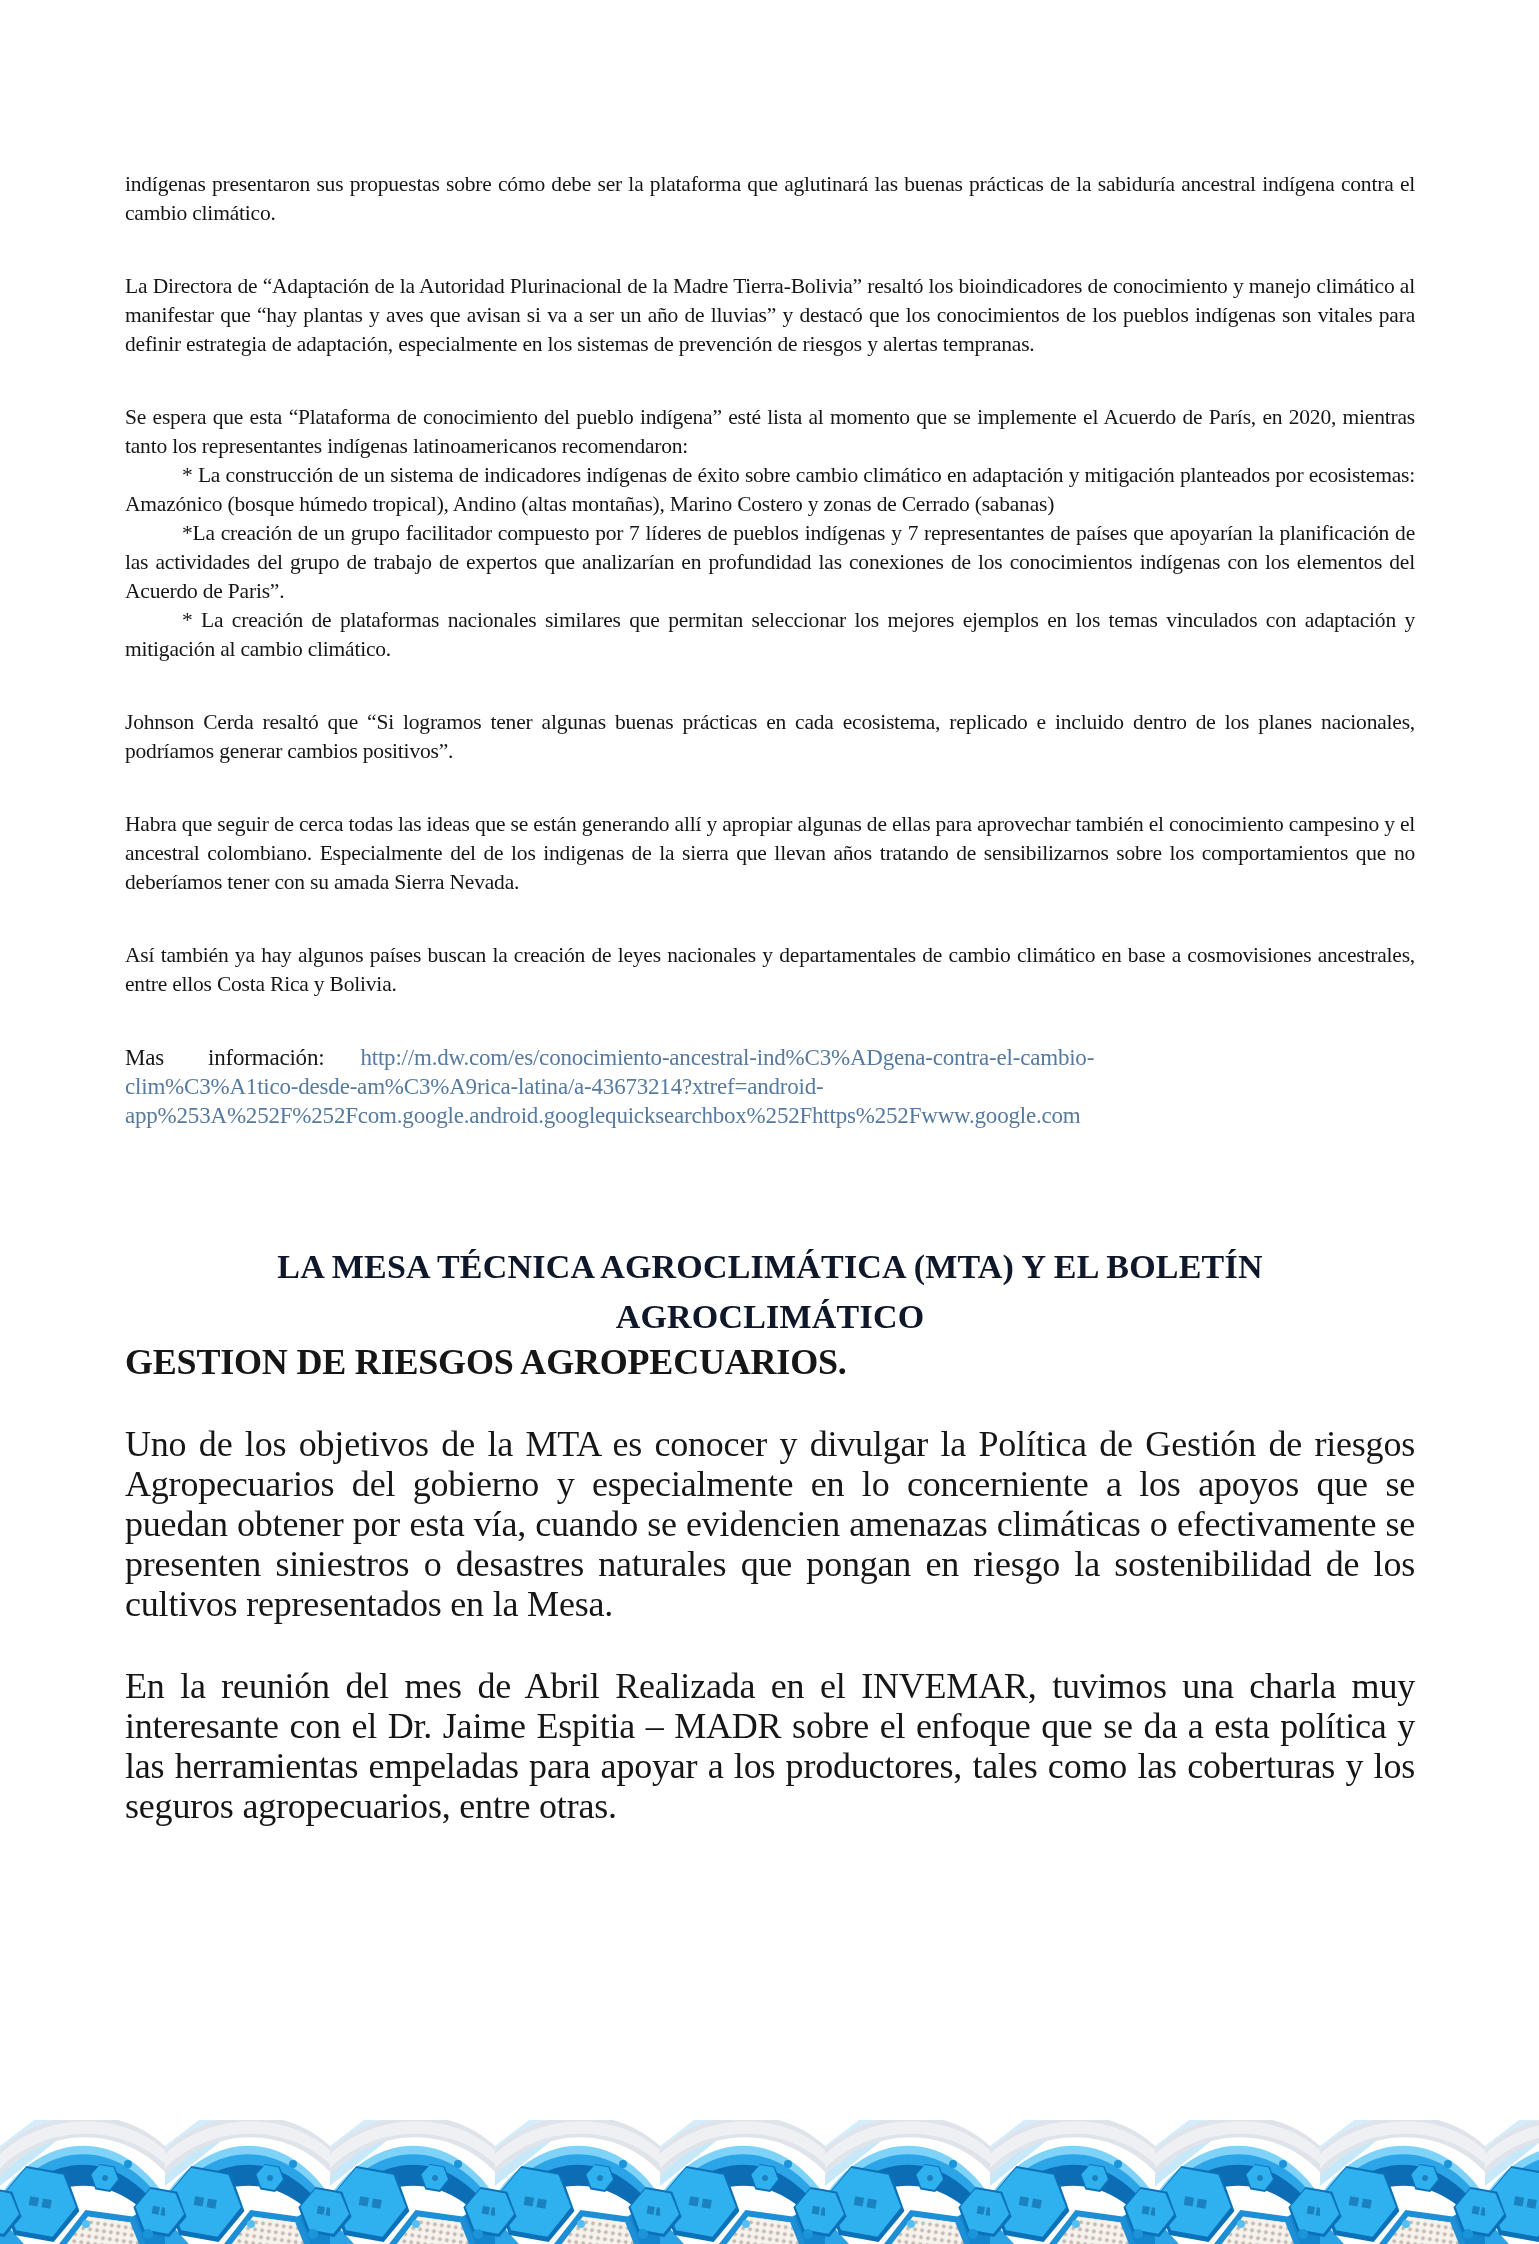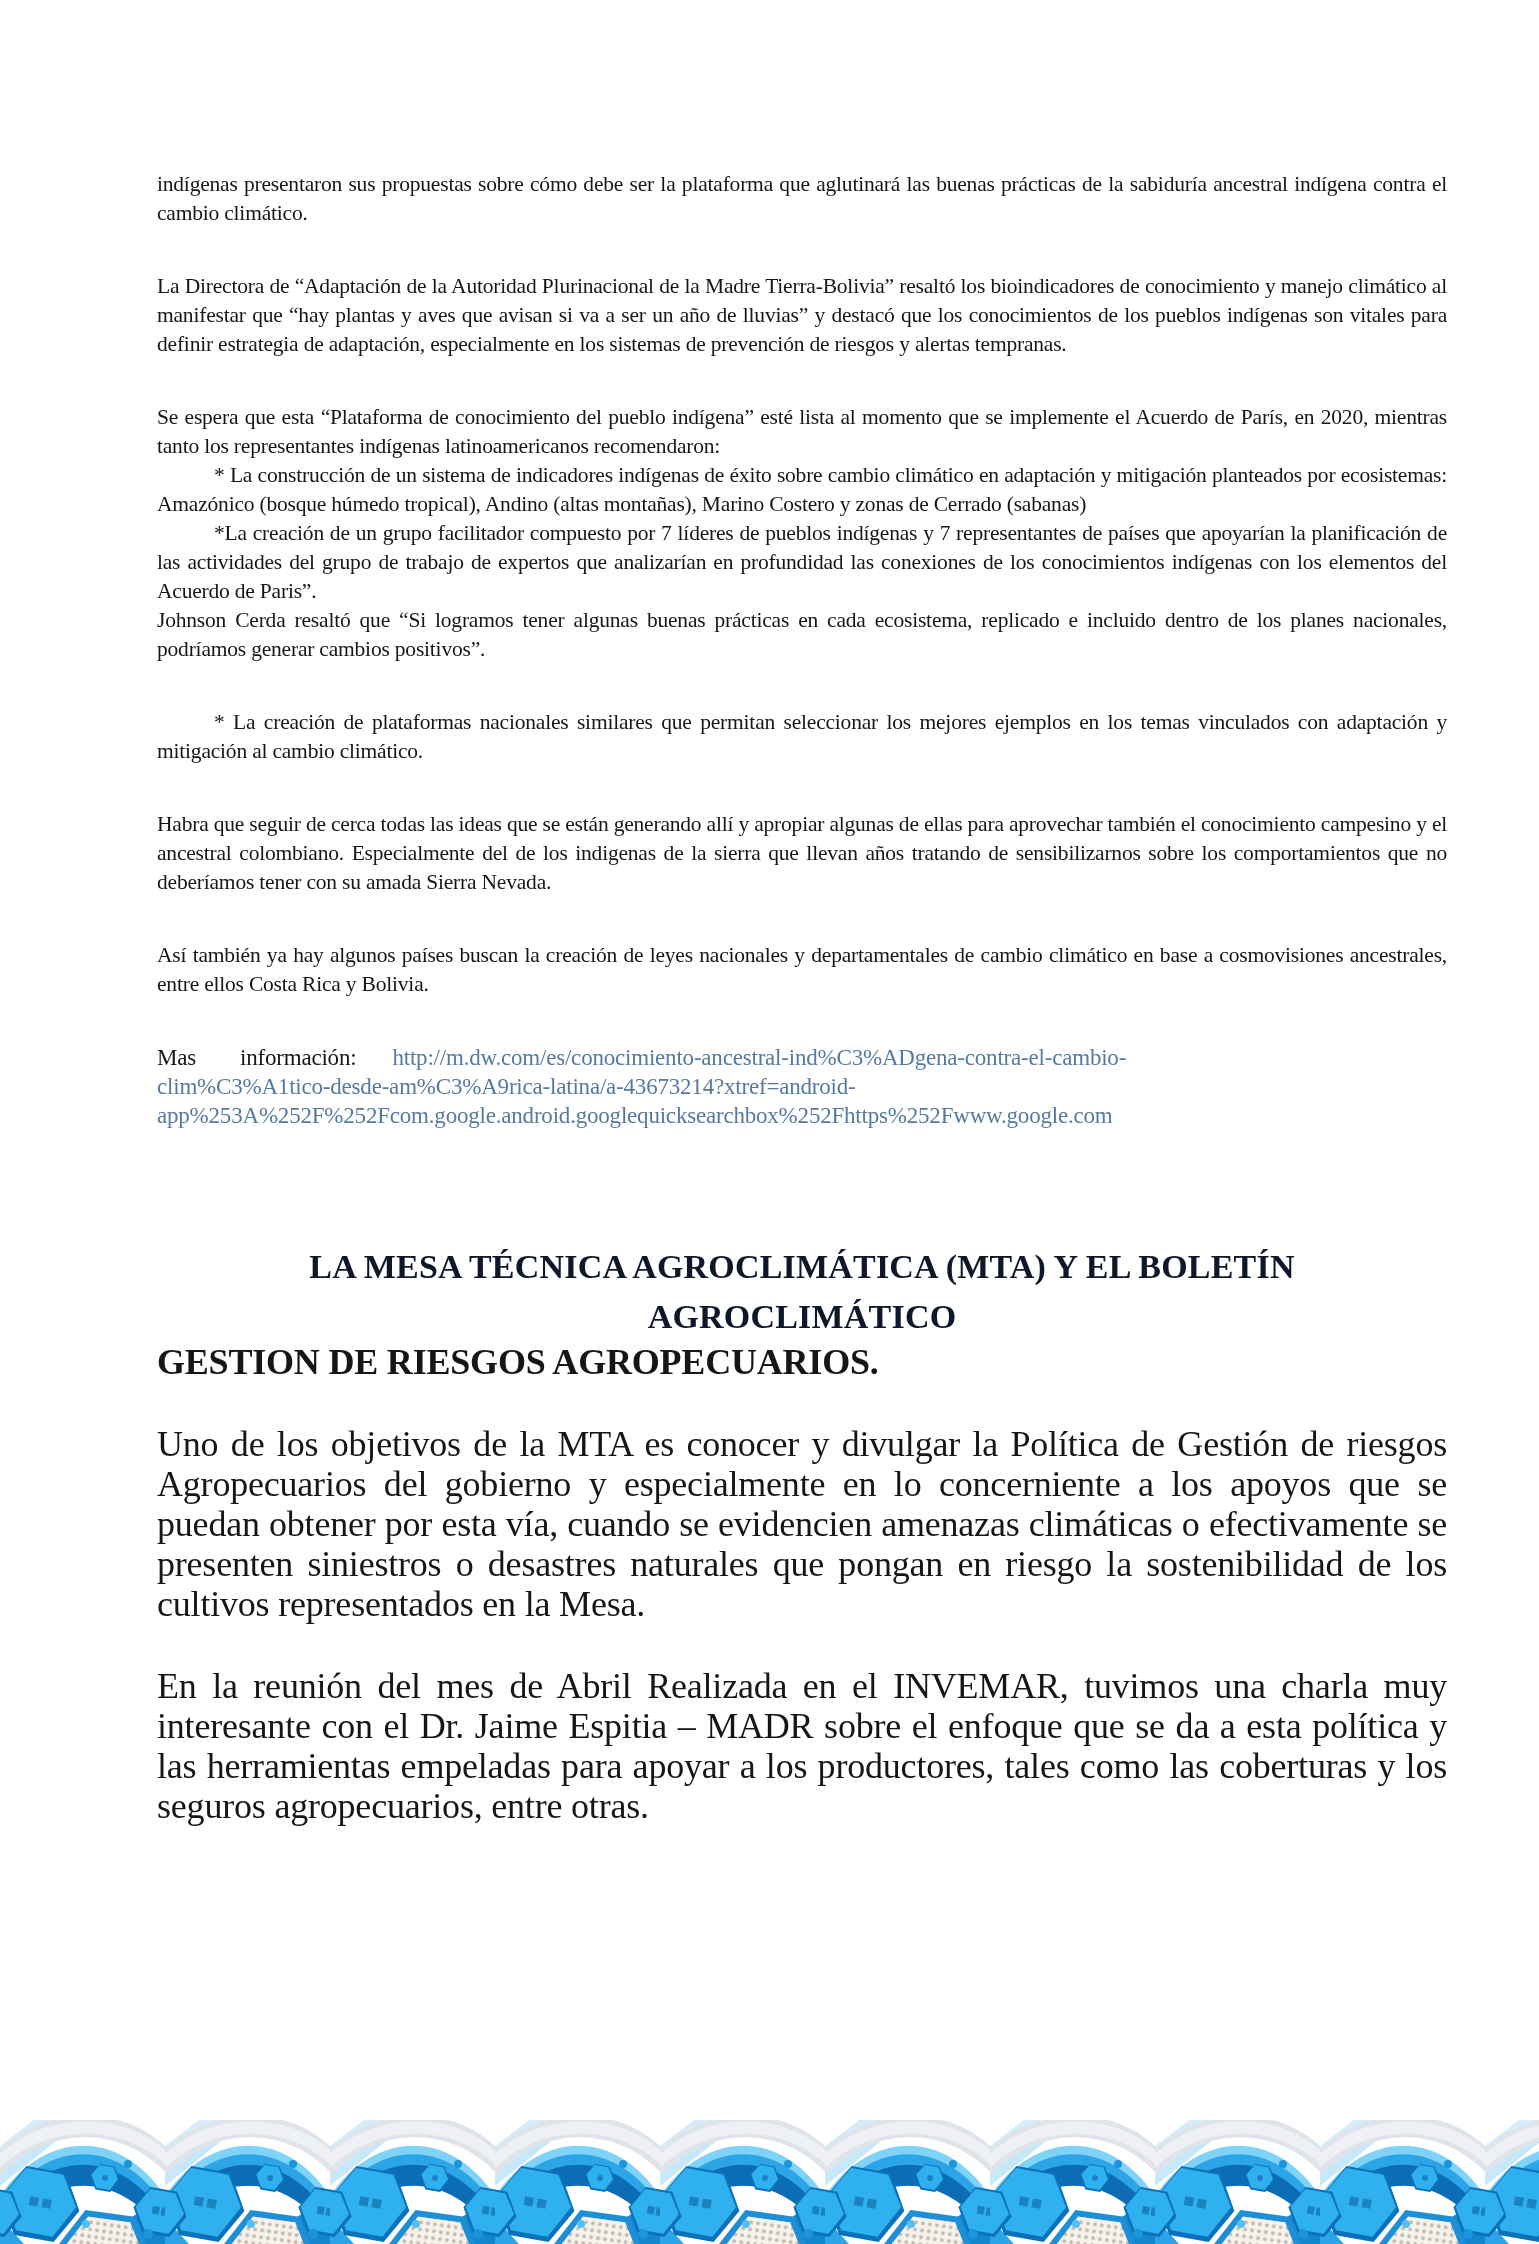--- a/index.html
+++ b/index.html
@@ -8,21 +8,20 @@
     width:1539px; height:2244px;
     background:#ffffff;
     overflow:hidden;
     font-family:"Liberation Serif","DejaVu Serif",serif;
     color:#161616;
   }
   .content {
     position:absolute;
     left:125px; top:170px;
     width:1290px;
-    margin-left:32px;
   }
   .p {
     font-size:21.5px;
     line-height:29px;
     letter-spacing:-0.2px;
     text-align:justify;
     margin:0 0 44px 0;
   }
   .p-tight { margin-bottom:0; }
   .indent { text-indent:57px; }
@@ -74,23 +73,23 @@
   <div class="content">
 
     <p class="p">indígenas presentaron sus propuestas sobre cómo debe ser la plataforma que aglutinará las buenas prácticas de la sabiduría ancestral indígena contra el cambio climático.</p>
 
     <p class="p">La Directora de “Adaptación de la Autoridad Plurinacional de la Madre Tierra-Bolivia” resaltó los bioindicadores de conocimiento y manejo climático al manifestar que “hay plantas y aves que avisan si va a ser un año de lluvias” y destacó que los conocimientos de los pueblos indígenas son vitales para definir estrategia de adaptación, especialmente en los sistemas de prevención de riesgos y alertas tempranas.</p>
 
     <p class="p p-tight"><span>Se espera que esta </span><span class="bold">“Plataforma de conocimiento del pueblo indígena”</span><span> esté lista al momento que se implemente el Acuerdo de París, en 2020, mientras tanto los representantes indígenas latinoamericanos recomendaron:</span></p>
 
     <p class="p p-tight indent">* La construcción de un sistema de indicadores indígenas de éxito sobre cambio climático en adaptación y mitigación planteados por ecosistemas: Amazónico (bosque húmedo tropical), Andino (altas montañas), Marino Costero y zonas de Cerrado (sabanas)</p>
     <p class="p p-tight indent">*La creación de un grupo facilitador compuesto por 7 líderes de pueblos indígenas y 7 representantes de países que apoyarían la planificación de las actividades del grupo de trabajo de expertos que analizarían en profundidad las conexiones de los conocimientos indígenas con los elementos del Acuerdo de Paris”.</p>
+    <p class="p indent">* La creación de plataformas nacionales similares que permitan seleccionar los mejores ejemplos en los temas vinculados con adaptación y mitigación al cambio climático.</p>
+
     <p class="p">Johnson Cerda resaltó que “Si logramos tener algunas buenas prácticas en cada ecosistema, replicado e incluido dentro de los planes nacionales, podríamos generar cambios positivos”.</p>
-
-    <p class="p indent">* La creación de plataformas nacionales similares que permitan seleccionar los mejores ejemplos en los temas vinculados con adaptación y mitigación al cambio climático.</p>
 
     <p class="p">Habra que seguir de cerca todas las ideas que se están generando allí y apropiar algunas de ellas para aprovechar también el conocimiento campesino y el ancestral colombiano. Especialmente del de los indigenas de la sierra que llevan años tratando de sensibilizarnos sobre los comportamientos que no deberíamos tener con su amada Sierra Nevada.</p>
 
     <p class="p">Así también ya hay algunos países buscan la creación de leyes nacionales y departamentales de cambio climático en base a cosmovisiones ancestrales, entre ellos Costa Rica y Bolivia.</p>
 
     <div class="more-info">
       <div class="mi-line1"><span>Mas</span><span class="mi-word2">información:</span><span class="link mi-url-start">http://m.dw.com/es/conocimiento-ancestral-ind%C3%ADgena-contra-el-cambio-</span></div>
       <div class="link">clim%C3%A1tico-desde-am%C3%A9rica-latina/a-43673214?xtref=android-</div>
       <div class="link">app%253A%252F%252Fcom.google.android.googlequicksearchbox%252Fhttps%252Fwww.google.com</div>
     </div>

